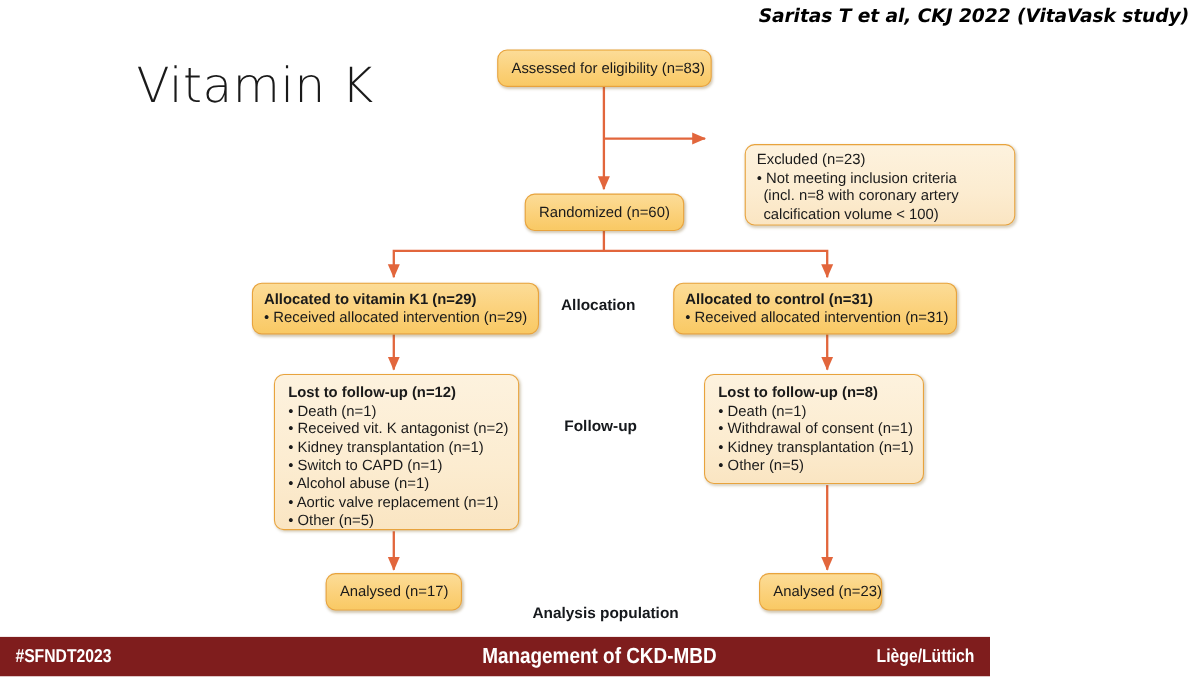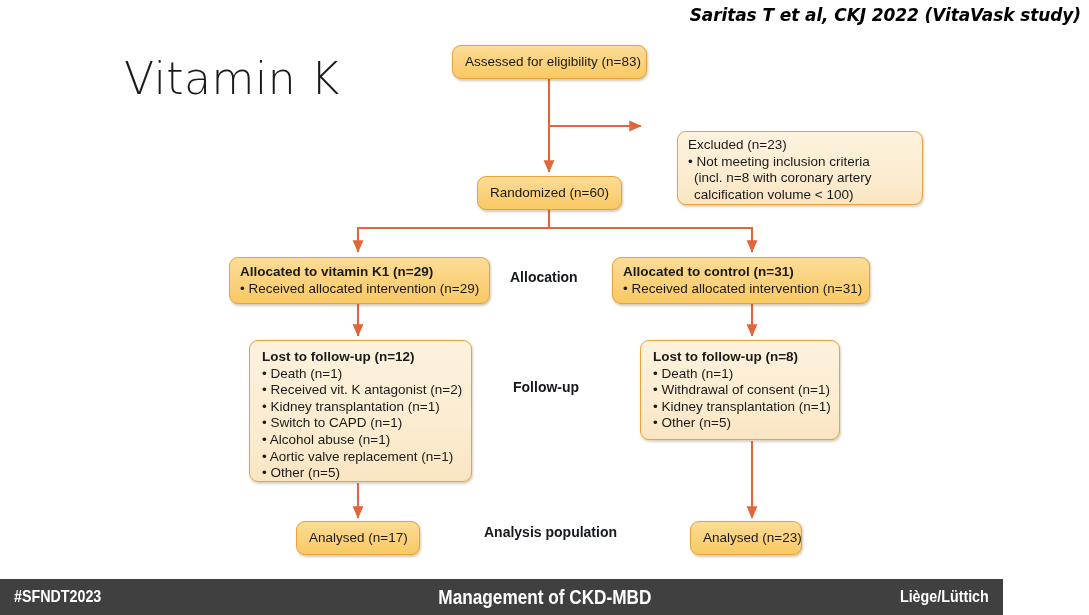--- a/index.html
+++ b/index.html
@@ -60,22 +60,22 @@
     font-size:14px;font-weight:bold;color:#15181c;
     white-space:nowrap;
     text-align:right;
   }
 
   
   #connectors{position:absolute;left:0;top:0;width:1089px;height:615px;pointer-events:none;}
 
   
   .footer{
-    position:absolute;left:0;bottom:0;width:1003px;height:36px;
-    background:#404040;
+    position:absolute;left:0;bottom:0;width:900px;height:36px;
+    background:#7f1d1d;
     display:flex;align-items:center;
     color:#ffffff;
   }
   .footer .f-left{
     position:absolute;left:14px;
     font-size:17px;font-weight:bold;
     font-family:"Liberation Sans Narrow","Liberation Sans",sans-serif;
     transform:scaleX(.84);transform-origin:left center;
     white-space:nowrap;
   }
@@ -173,21 +173,21 @@
   <div class="box gold center" style="left:296px;top:521px;width:124px;height:32px;">
     <span>Analysed (n=17)</span>
   </div>
 
   <div class="box gold center" style="left:690px;top:521px;width:112px;height:28px;">
     <span>Analysed (n=23)</span>
   </div>
 
   <div class="stage-label" style="left:510px;top:269px;">Allocation</div>
   <div class="stage-label" style="left:513px;top:379px;">Follow-up</div>
-  <div class="stage-label" style="left:484px;top:524px;">Analysis population</div>
+  <div class="stage-label" style="left:484px;top:549px;">Analysis population</div>
 
   <div class="footer">
     <div class="f-left">#SFNDT2023</div>
     <div class="f-mid"><span>Management of CKD-MBD</span></div>
     <div class="f-right">Liège/Lüttich</div>
   </div>
 
 </div>
 
 </body></html>

